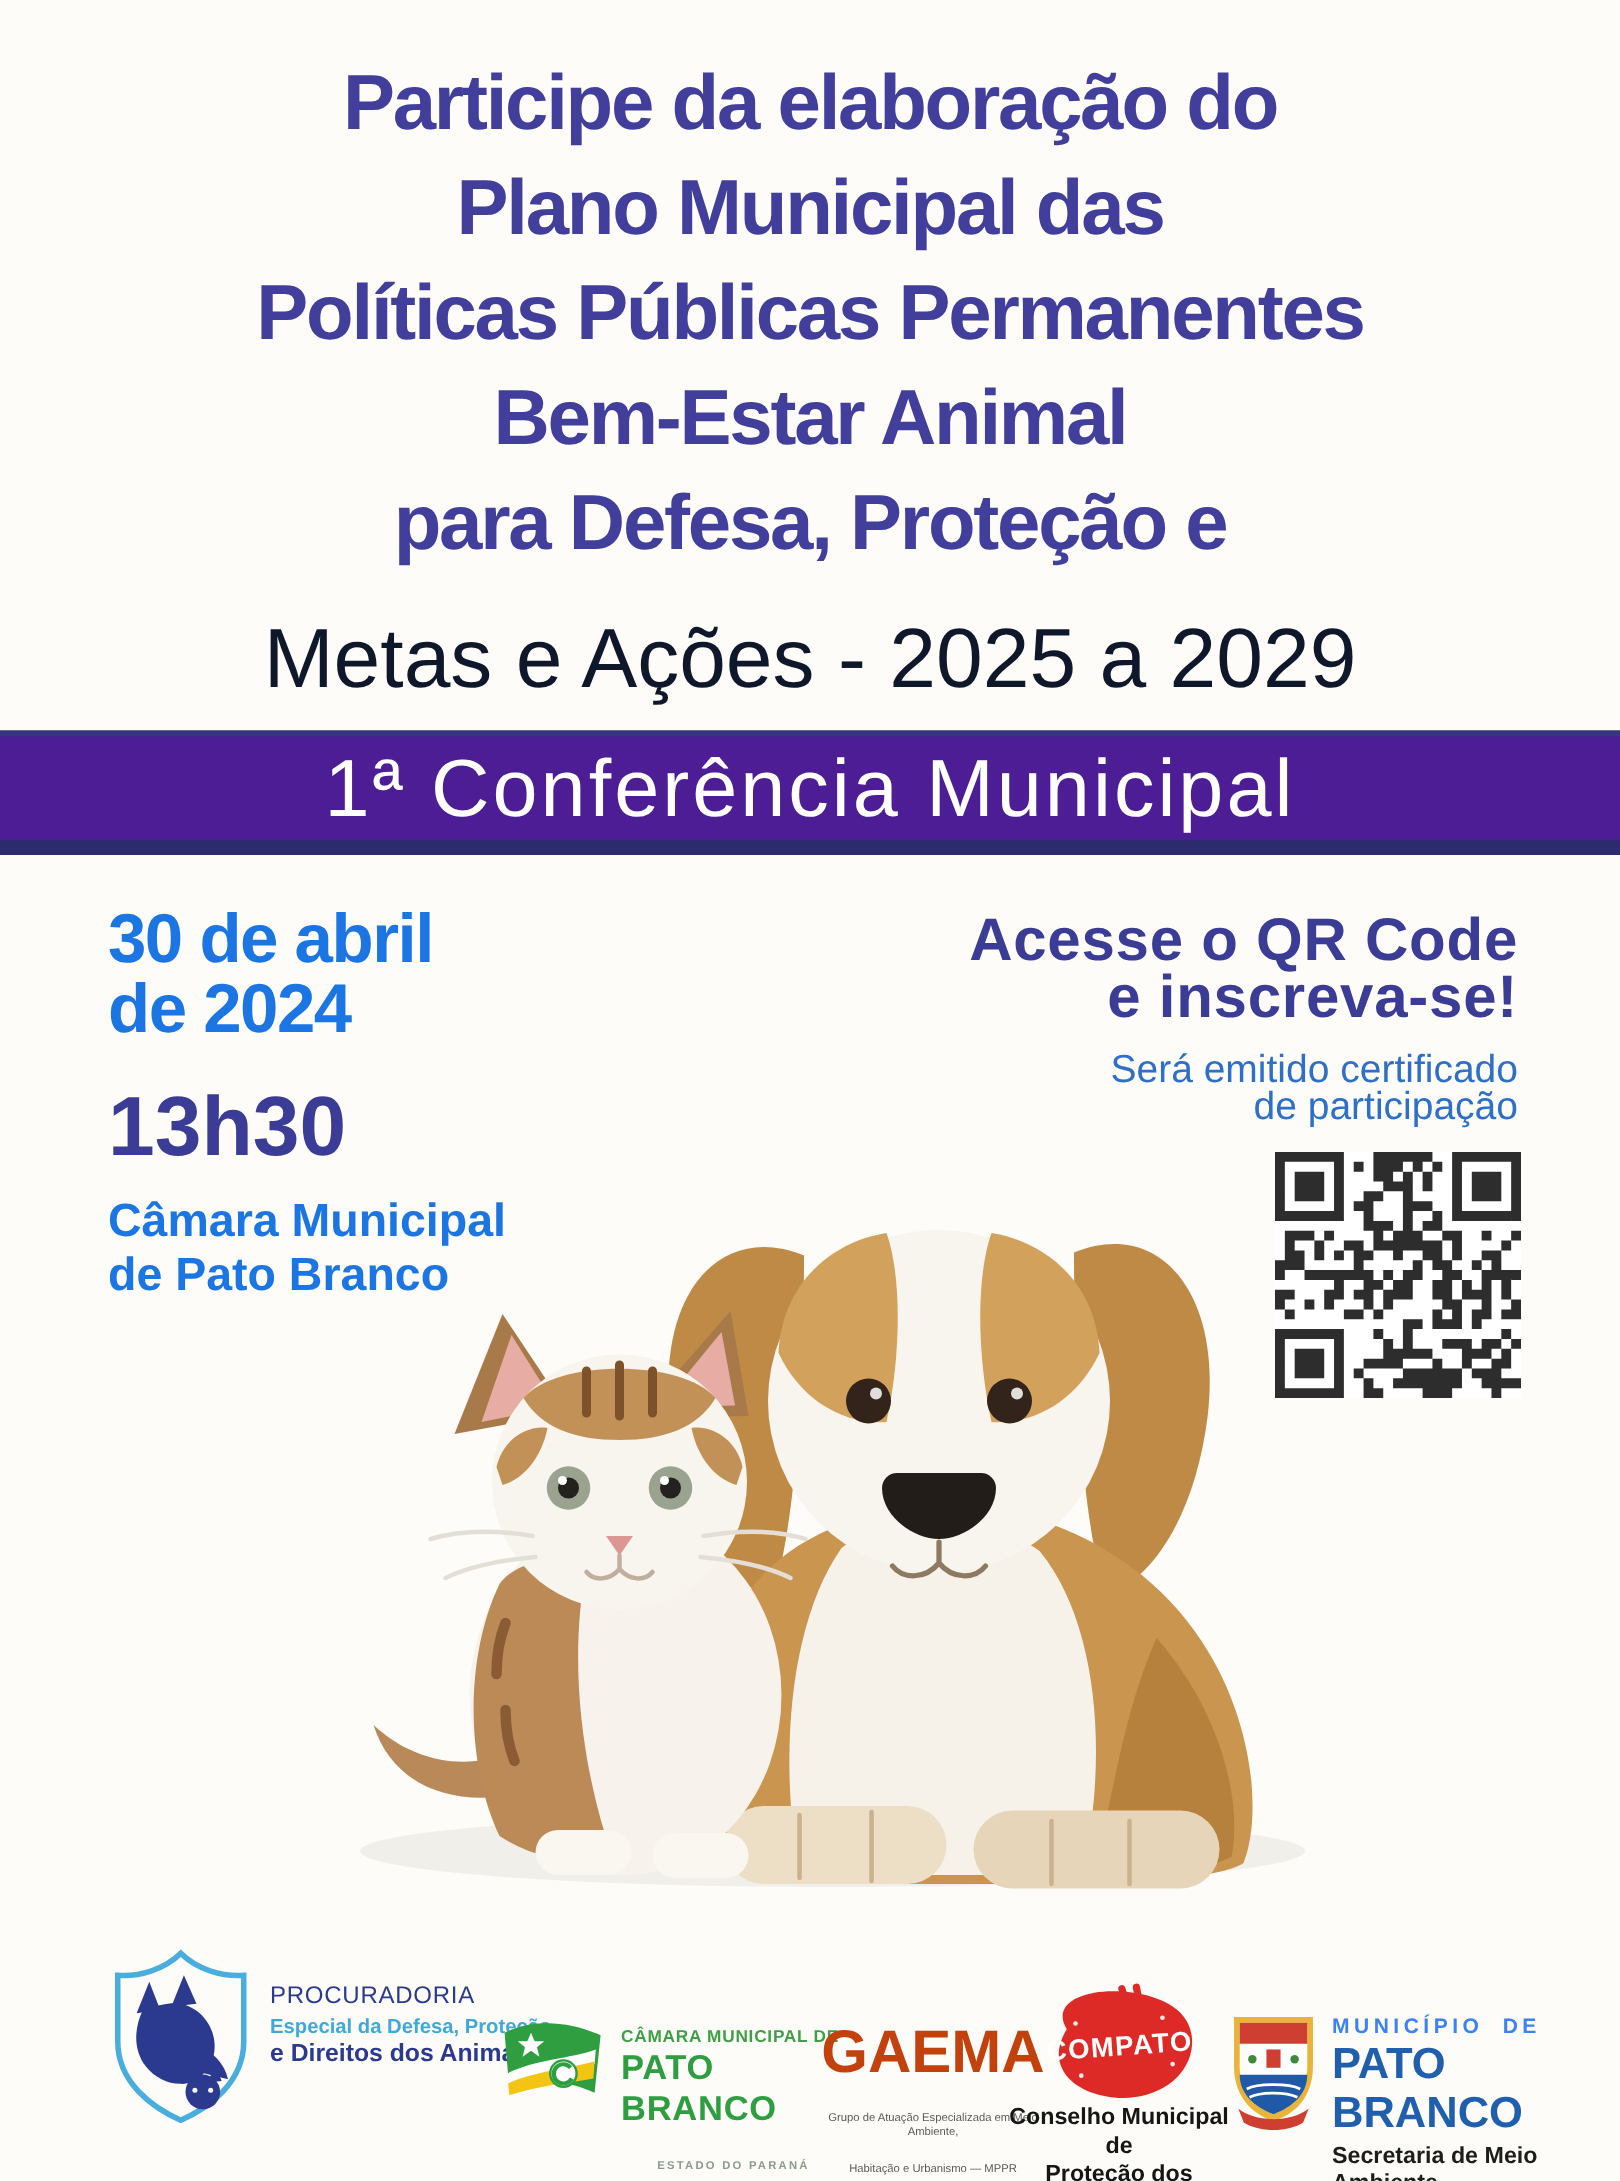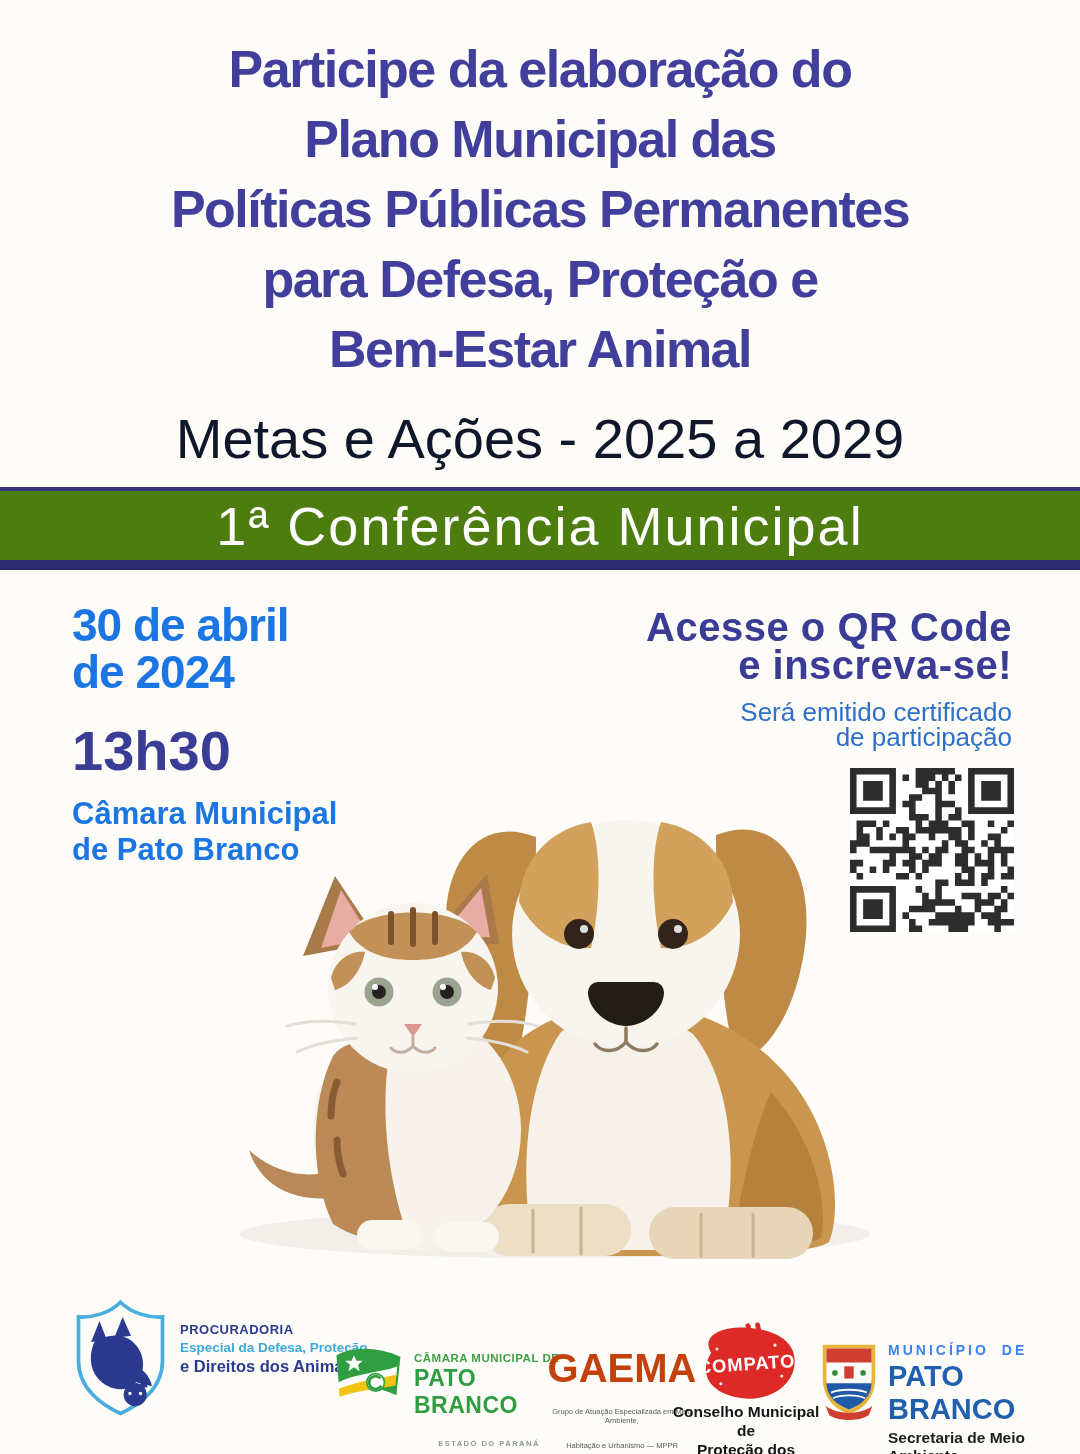--- a/index.html
+++ b/index.html
@@ -15,21 +15,21 @@
     font-size:52px;line-height:70px;letter-spacing:-1.5px;
   }
   .title .t-line{display:block;}
   .subtitle{
     position:absolute;top:406px;left:0;width:100%;
     text-align:center;color:#0f172a;font-size:56px;font-weight:normal;
   }
   
   .banner{
     position:absolute;top:487px;left:0;width:100%;height:69px;
-    background:#4d7c0f;border-top:4px solid #35347c;border-bottom:10px solid #2b2b6e;
+    background:#4c1d95;border-top:4px solid #35347c;border-bottom:10px solid #2b2b6e;
     display:flex;align-items:center;justify-content:center;
   }
   .banner-text{color:#ffffff;font-size:54px;font-weight:normal;letter-spacing:2px;}
   
   .event-date{
     position:absolute;left:72px;top:602px;color:#1b76e3;
     font-size:46px;font-weight:bold;line-height:47px;letter-spacing:-1px;
   }
   .event-time{
     position:absolute;left:72px;top:718px;color:#3b3c95;
@@ -52,21 +52,21 @@
   .qr-box{
     position:absolute;right:66px;top:768px;width:164px;height:164px;background:#ffffff;
   }
   .qr-box svg{width:100%;height:100%;display:block;}
   
   .pets{position:absolute;left:175px;top:726px;width:700px;height:540px;}
   .pets svg{width:100%;height:100%;display:block;}
   
   .logo-proc-icon{position:absolute;left:68px;top:1298px;width:105px;height:142px;}
   .logo-proc-text{position:absolute;left:180px;top:1322px;width:230px;}
-  .proc-l1{display:block;font-size:13px;font-weight:bold;color:#2b3a8f;letter-spacing:0.5px;}
+  .proc-l1{display:block;font-size:16px;font-weight:normal;color:#2b3a8f;letter-spacing:0.5px;}
   .proc-l2{display:block;font-size:13.5px;font-weight:bold;color:#3fa9dc;margin-top:3px;}
   .proc-l3{display:block;font-size:16.5px;font-weight:bold;color:#2b3a8f;margin-top:2px;}
   .logo-flag{position:absolute;left:330px;top:1344px;width:76px;height:72px;}
   .logo-camara-text{position:absolute;left:414px;top:1352px;width:160px;}
   .cam-l1{display:block;font-size:11.5px;font-weight:bold;color:#3f9f45;letter-spacing:0.5px;}
   .cam-l2{display:block;font-size:23px;font-weight:bold;color:#2f9e41;letter-spacing:0.5px;margin-top:1px;}
   .cam-l3{display:block;font-size:7.5px;font-weight:bold;color:#8a9c8b;letter-spacing:1.5px;text-align:center;width:150px;margin-top:20px;}
   .logo-gaema{position:absolute;left:546px;top:1346px;width:152px;text-align:center;}
   .gaema-name{display:block;font-size:40px;font-weight:bold;color:#c2410c;letter-spacing:0;}
   .gaema-cap{display:block;font-size:7.5px;color:#5a5a5a;line-height:9px;margin-top:16px;}
@@ -84,22 +84,22 @@
 </style>
 </head>
 <body>
 
 <div class="poster">
 
   <div class="title">
     <span class="t-line">Participe da elaboração do</span>
     <span class="t-line">Plano Municipal das</span>
     <span class="t-line">Políticas Públicas Permanentes</span>
+    <span class="t-line">Bem-Estar Animal</span>
     <span class="t-line">para Defesa, Proteção e</span>
-    <span class="t-line">Bem-Estar Animal</span>
   </div>
   <div class="subtitle">Metas e Ações - 2025 a 2029</div>
 
   <div class="banner">
     <span class="banner-text">1ª Conferência Municipal</span>
   </div>
 
   <div class="event-date">
     <span class="block-line">30 de abril</span>
     <span class="block-line">de 2024</span>

